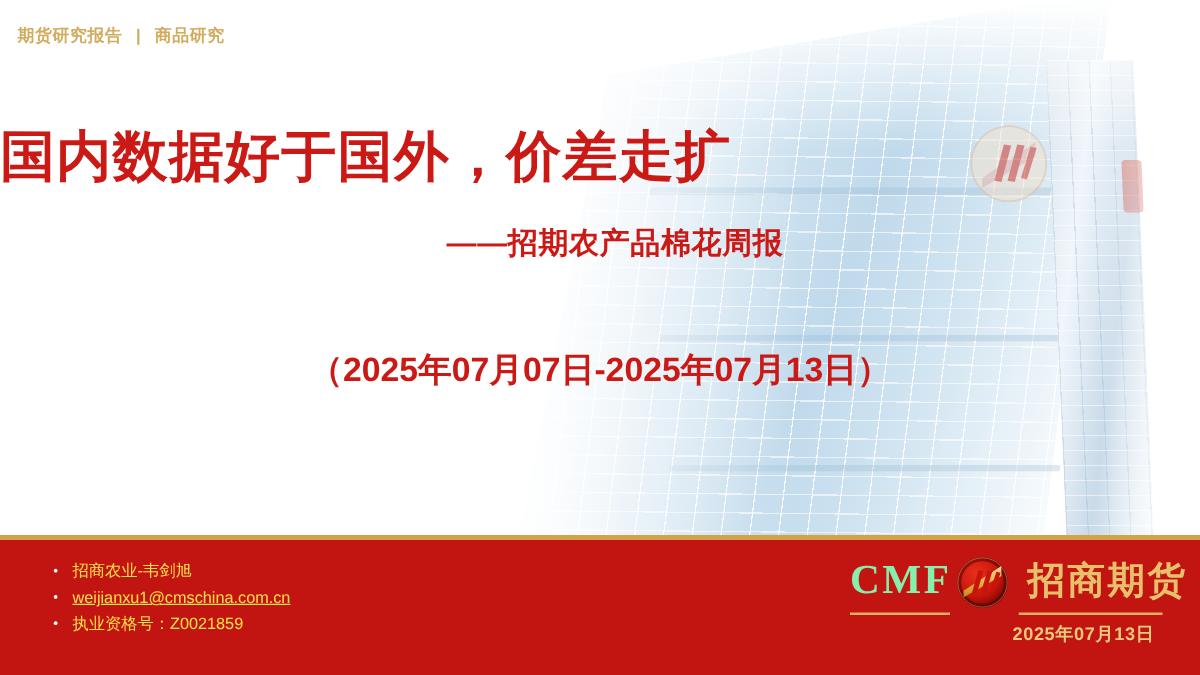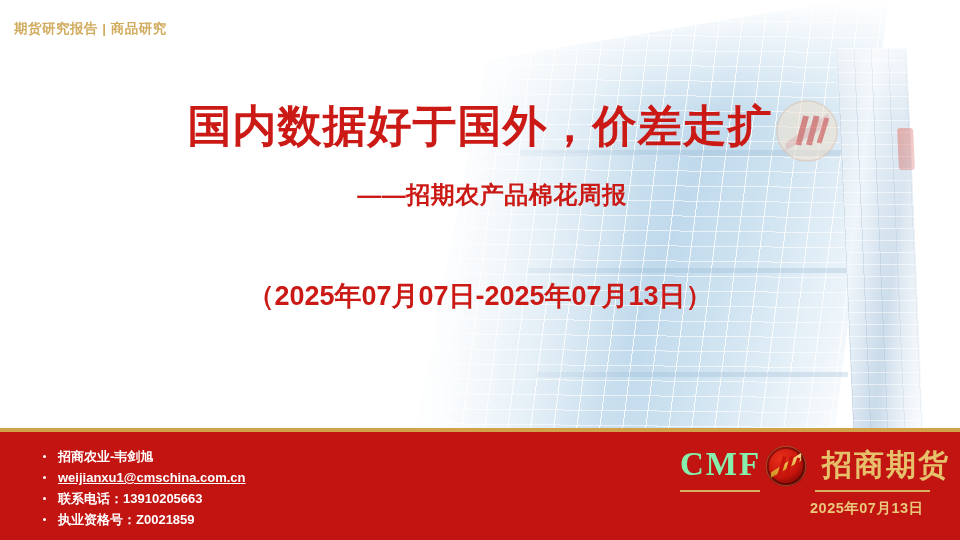--- a/index.html
+++ b/index.html
@@ -134,29 +134,29 @@
   
   .kicker {
     position: absolute;
     left: 14px;
     top: 20px;
     font-size: 13.5px;
     font-weight: bold;
     color: #D2AC5E;
     letter-spacing: 0.5px;
     white-space: nowrap;
+    font-family: Liberation Mono, monospace;
   }
 
   
   .title-main {
     position: absolute;
     left: 0;
     top: 100px;
     width: 960px;
-    text-align: center;
     font-size: 44px;
     line-height: 52px;
     font-weight: bold;
     color: #CB1A15;
     letter-spacing: 1px;
     white-space: nowrap;
   }
   .title-sub {
     position: absolute;
     left: 0;
@@ -212,23 +212,22 @@
     top: 14px;
     margin: 0;
     padding: 0;
     list-style: none;
   }
   .contact-list li {
     position: relative;
     padding-left: 18px;
     font-size: 13px;
     line-height: 21px;
-    color: #ffffff;
-    white-space: nowrap;
-    font-weight: bold;
+    color: #fde047;
+    white-space: nowrap;
   }
   .contact-list li::before {
     content: "";
     position: absolute;
     left: 3px;
     top: 9px;
     width: 3px;
     height: 3px;
     background: #ffffff;
     border-radius: 50%;
@@ -339,23 +338,20 @@
   <div class="title-daterange">（2025年07月07日-2025年07月13日）</div>
 
   <div class="footer">
 
     <ul class="contact-list">
       <li>
         <span>招商农业-韦剑旭</span>
       </li>
       <li class="link">
         <span>weijianxu1@cmschina.com.cn</span>
-      </li>
-      <li>
-        <span>联系电话：13910205663</span>
       </li>
       <li>
         <span>执业资格号：Z0021859</span>
       </li>
     </ul>
 
     <div class="brand">
       <div class="brand-cmf">CMF</div>
 
       <svg class="brand-emblem" viewBox="0 0 64 64">

